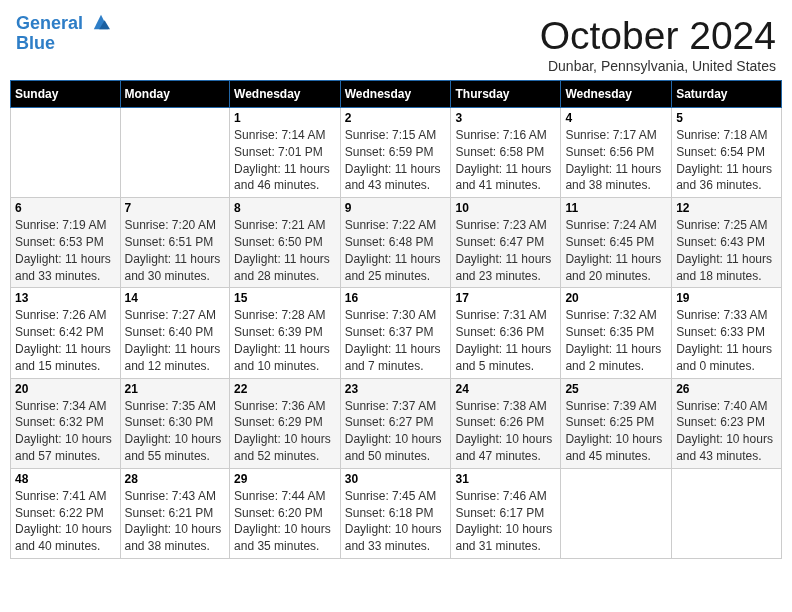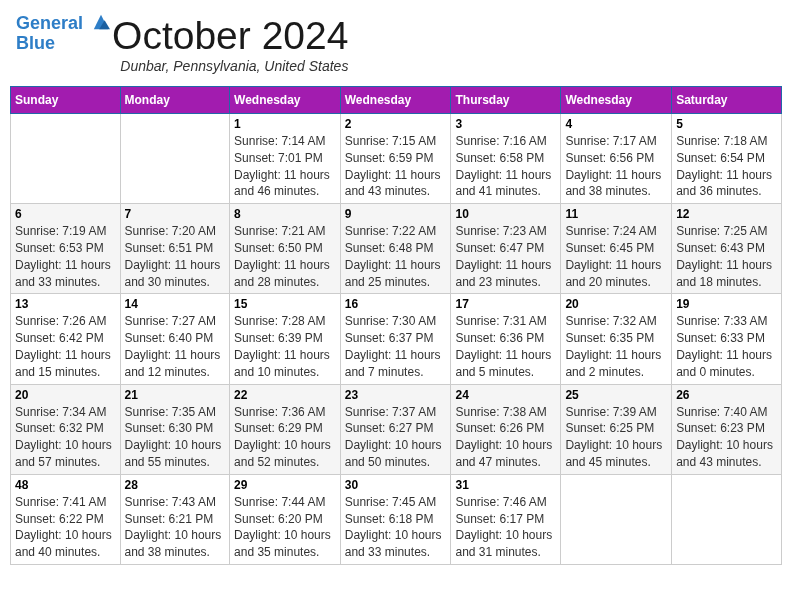--- a/index.html
+++ b/index.html
@@ -5,22 +5,23 @@
     * { box-sizing: border-box; margin: 0; padding: 0; }
     body {
       font-family: Arial, sans-serif;
       background: #fff;
       width: 792px;
       min-height: 612px;
       padding: 10px;
     }
     .header {
       display: flex;
+      justify-content: space-between;
       align-items: flex-start;
-      margin-bottom: 8px;
+      margin-bottom: 2px;
       padding: 4px 6px;
     }
     .logo {
       display: flex;
       align-items: center;
     }
     .logo-text {
       font-size: 18px;
       font-weight: bold;
       color: #1a3a5c;
@@ -40,29 +41,28 @@
       text-align: right;
     }
     .month-title {
       font-size: 39px;
       font-weight: normal;
       color: #1a1a1a;
     }
     .location {
       font-size: 14px;
       color: #333;
-      font-style: italic;
     }
     table {
       width: 100%;
       border-collapse: collapse;
       font-size: 11px;
     }
     th {
-      background: #a21caf;
+      background: #000000;
       color: #fff;
       padding: 6px 4px;
       text-align: left;
       font-size: 12px;
       font-weight: bold;
       border: 1px solid #2267a8;
     }
     td {
       border: 1px solid #ccc;
       vertical-align: top;

